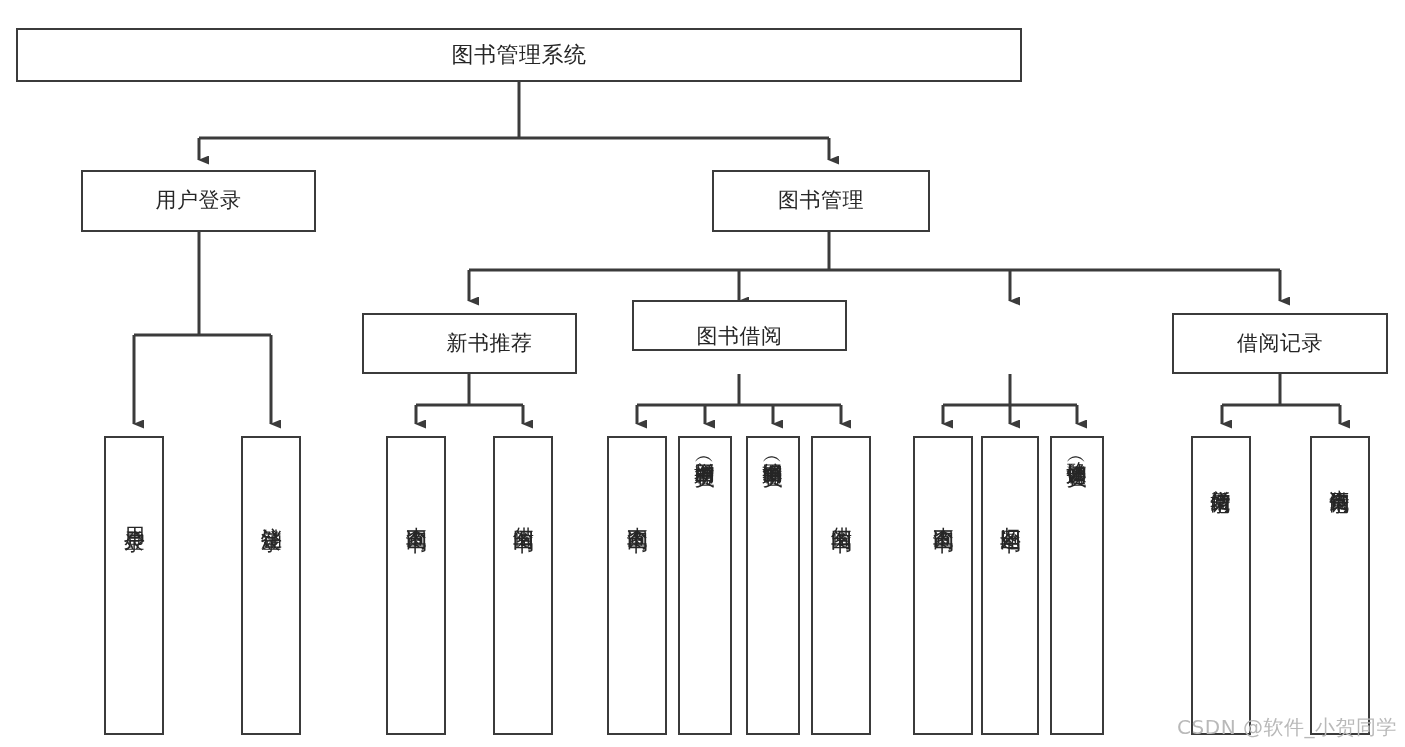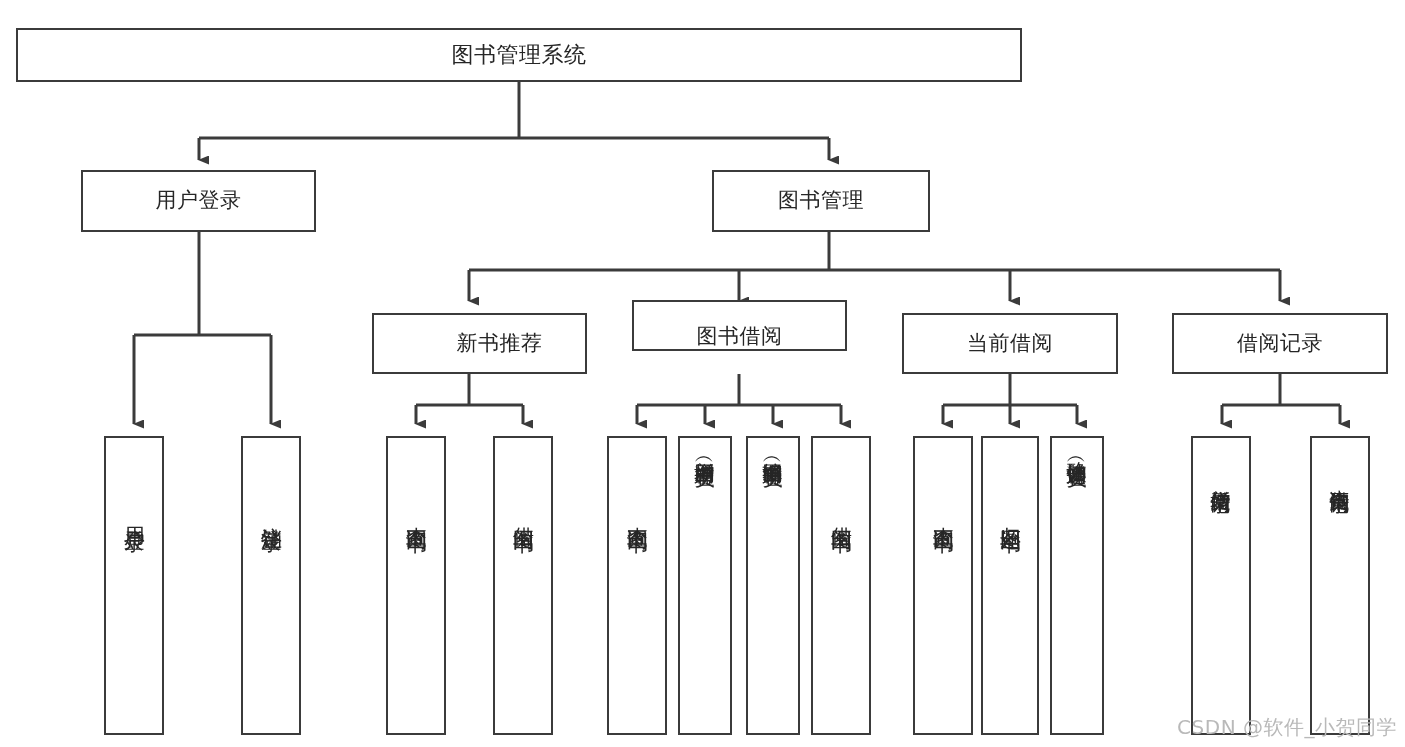--- a/index.html
+++ b/index.html
@@ -134,29 +134,26 @@
     <span class="lbl">图书管理系统</span>
   </div>
 
   <div class="node h-node" style="left:81px; top:170px; width:235px; height:62px;">
     <span class="lbl">用户登录</span>
   </div>
   <div class="node h-node" style="left:712px; top:170px; width:218px; height:62px;">
     <span class="lbl">图书管理</span>
   </div>
 
-  <div class="node h-node" style="left:372px; top:313px; width:215px; height:61px;padding-left:40px;">
+  <div class="node h-node" style="left:362px; top:313px; width:215px; height:61px;padding-left:40px;">
     <span class="lbl">新书推荐</span>
   </div>
   <div class="node h-node" style="left:632px; top:300px; width:215px; height:51px;align-items:flex-end;">
     <span class="lbl">图书借阅</span>
   </div>
-  <div class="node h-node" style="left:902px; top:313px; width:216px; height:61px;">
-    <span class="lbl">当前借阅</span>
-  </div>
   <div class="node h-node" style="left:1172px; top:313px; width:216px; height:61px;">
     <span class="lbl">借阅记录</span>
   </div>
 
   <div class="node v-node" style="left:104px; top:436px; width:60px; height:299px; padding-top:72px;">
     <span class="lbl">用户登录</span>
   </div>
   <div class="node v-node" style="left:241px; top:436px; width:60px; height:299px; padding-top:72px;">
     <span class="lbl">注销登录</span>
   </div>

